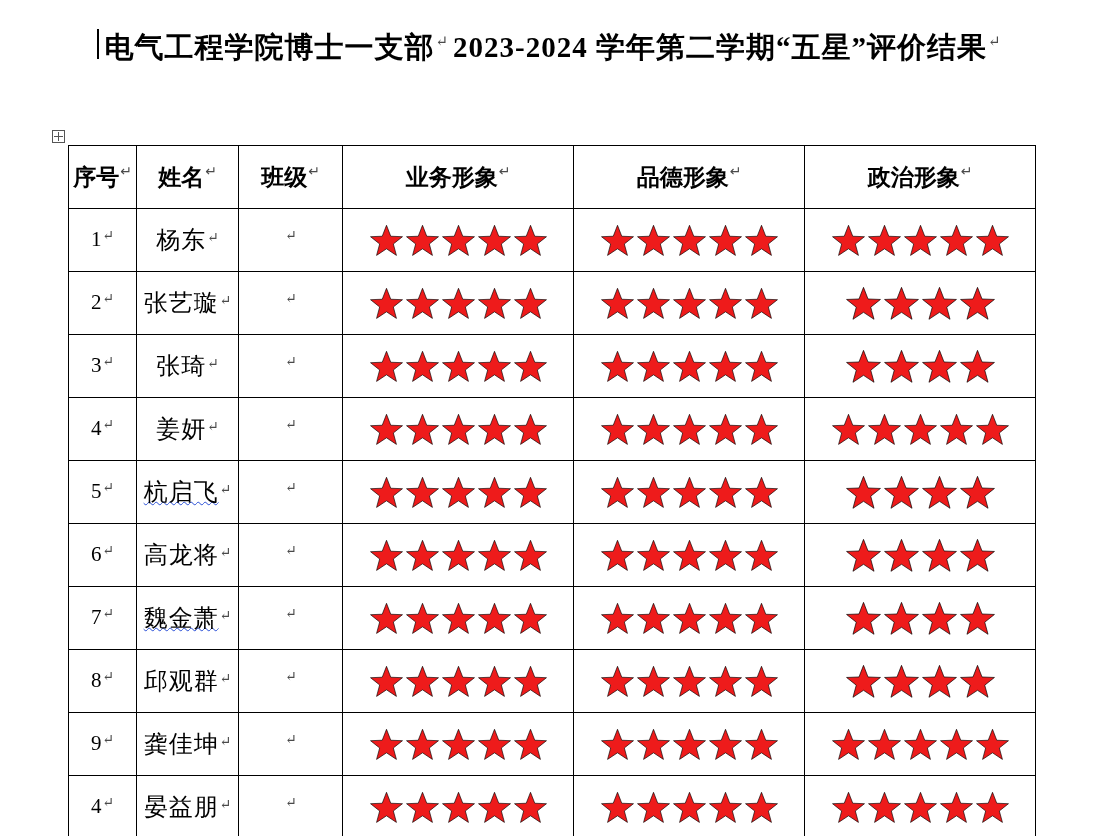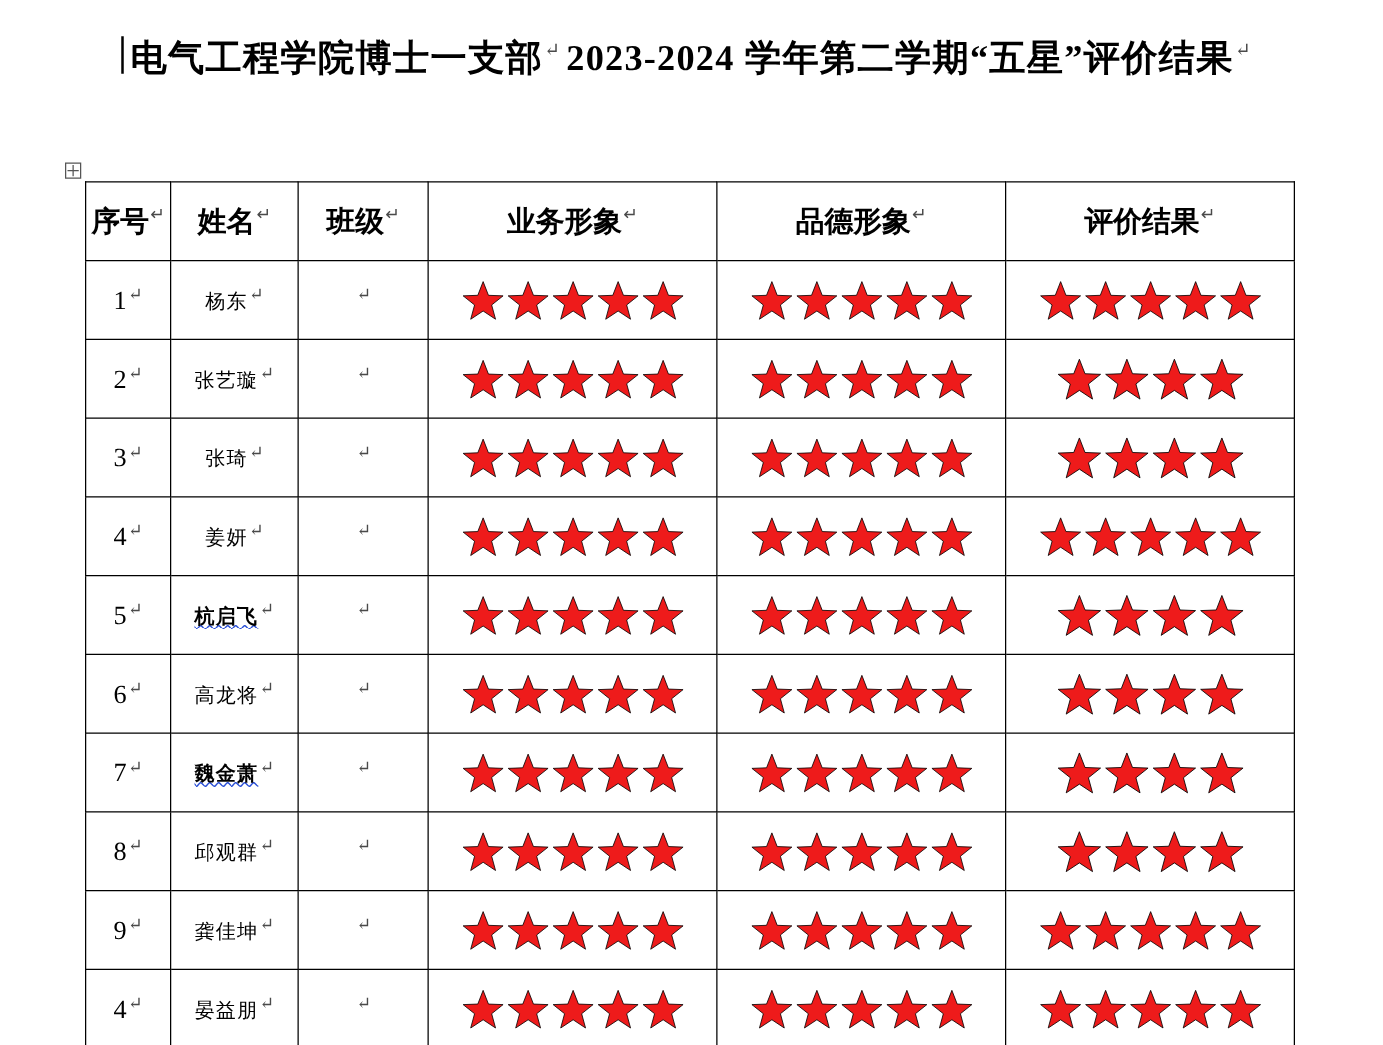--- a/index.html
+++ b/index.html
@@ -126,29 +126,28 @@
   .c-name  { width: 102px; }
   .c-class { width: 104px; }
   .c-star  { width: 231px; }
 
   .cell-txt {
     font-size: 21px;
     font-family: "Liberation Serif", "DejaVu Serif", serif;
   }
   .idx-txt { font-size: 21px; }
   .name-txt {
-    font-size: 16px;
+    font-size: 24px;
     letter-spacing: 1px;
   }
   .name-underline {
     text-decoration: underline;
     text-decoration-color: #2a4fd6;
     text-decoration-style: wavy;
     text-decoration-thickness: 1px;
-    font-weight: bold;
   }
   .mark {
     font-size: 14px;
     color: #4a4a4a;
     vertical-align: super;
     margin-left: 1px;
     font-weight: normal;
   }
 
   .stars {
@@ -193,21 +192,21 @@
           <col class="c-star">
           <col class="c-star">
       </colgroup>
       <thead>
         <tr>
           <th><span>序号</span><span class="mark">↵</span></th>
           <th><span>姓名</span><span class="mark">↵</span></th>
           <th><span>班级</span><span class="mark">↵</span></th>
           <th><span>业务形象</span><span class="mark">↵</span></th>
           <th><span>品德形象</span><span class="mark">↵</span></th>
-          <th><span>评价结果</span><span class="mark">↵</span></th>
+          <th><span>政治形象</span><span class="mark">↵</span></th>
         </tr>
       </thead>
       <tbody id="table-body">
           <tr>
             <td><span class="cell-txt idx-txt">1</span><span class="mark">↵</span></td>
             <td><span class="cell-txt name-txt">杨东</span><span class="mark">↵</span></td>
             <td><span class="cell-txt"></span><span class="mark">↵</span></td>
             <td>
               <div class="stars">
                 <svg viewBox="0 0 512 512" width="33" height="33">

